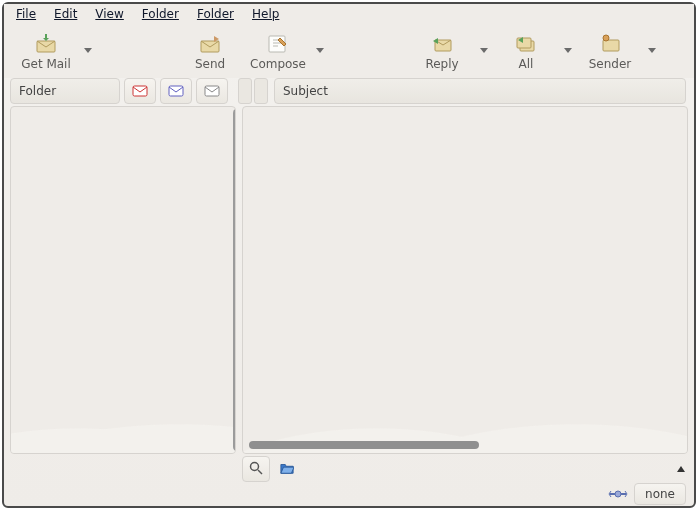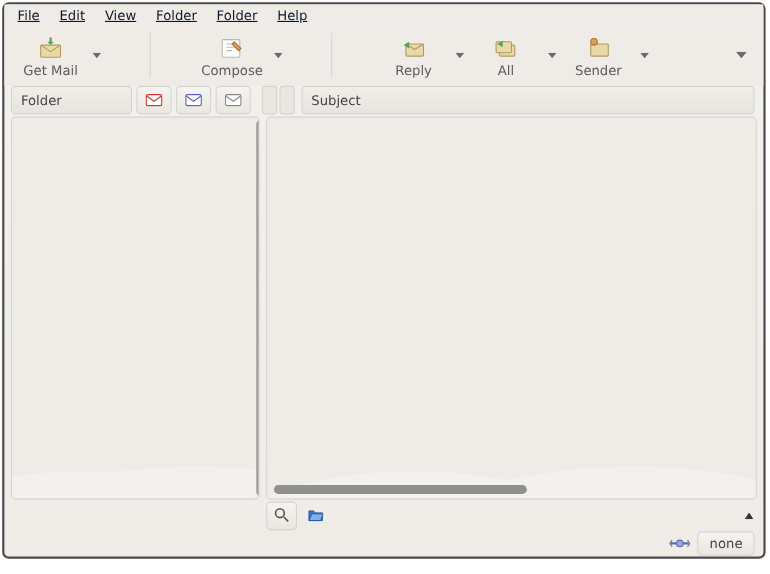--- a/index.html
+++ b/index.html
@@ -216,20 +216,30 @@
             <path d="M0 0l4 5 4-5z" fill="#6b6b6b"></path>
           </svg>
       </div>
     </div>
     <div class="tb-sep"></div>
 
     <div class="tb-group">
       <div class="tb-btn">
         <span class="icon">
           <svg viewBox="0 0 24 24">
+              <rect x="3" y="9" width="18" height="11" rx="1" fill="#e9d9a7" stroke="#b19b5e"></rect>
+              <path d="M3 9l9 6 9-6" fill="none" stroke="#b19b5e"></path>
+              <path d="M16 4l5 3-5 3z" fill="#c96"></path>
+            </svg>
+        </span>
+        <span class="lbl">Send</span>
+      </div>
+      <div class="tb-btn">
+        <span class="icon">
+          <svg viewBox="0 0 24 24">
               <rect x="3" y="4" width="16" height="16" rx="1" fill="#fdfdfb" stroke="#b9b9b2"></rect>
               <path d="M7 8h8M7 11h8M7 14h5" stroke="#b9b9b2"></path>
               <path d="M14 6l6 6-2 2-6-6z" fill="#d9a15a" stroke="#a9742e"></path>
             </svg>
         </span>
         <span class="lbl">Compose</span>
       </div>
       <div class="tb-arrow">
         <svg viewBox="0 0 8 5">
             <path d="M0 0l4 5 4-5z" fill="#6b6b6b"></path>

